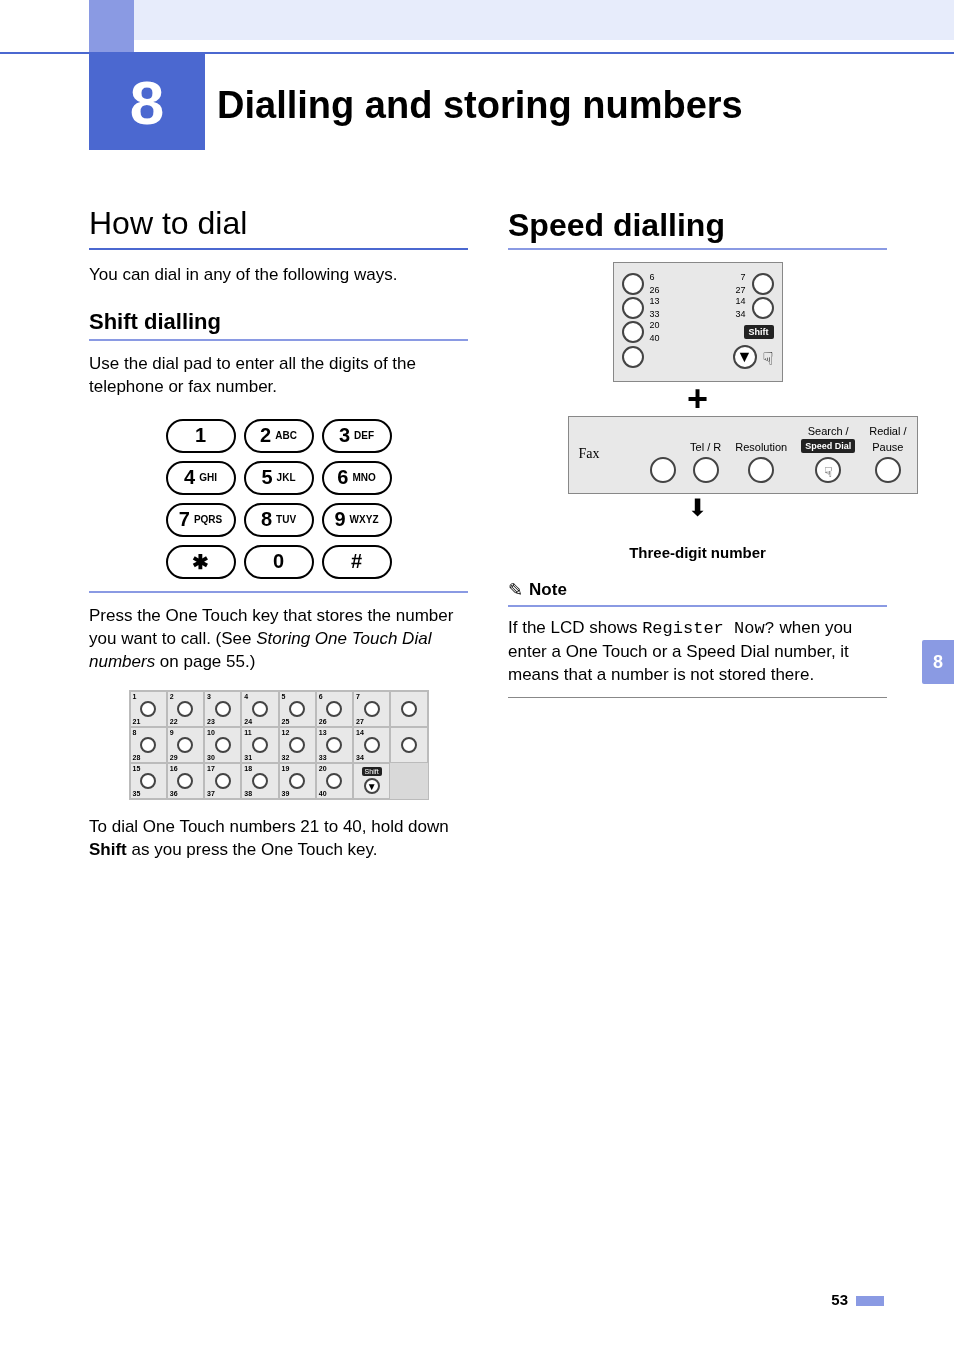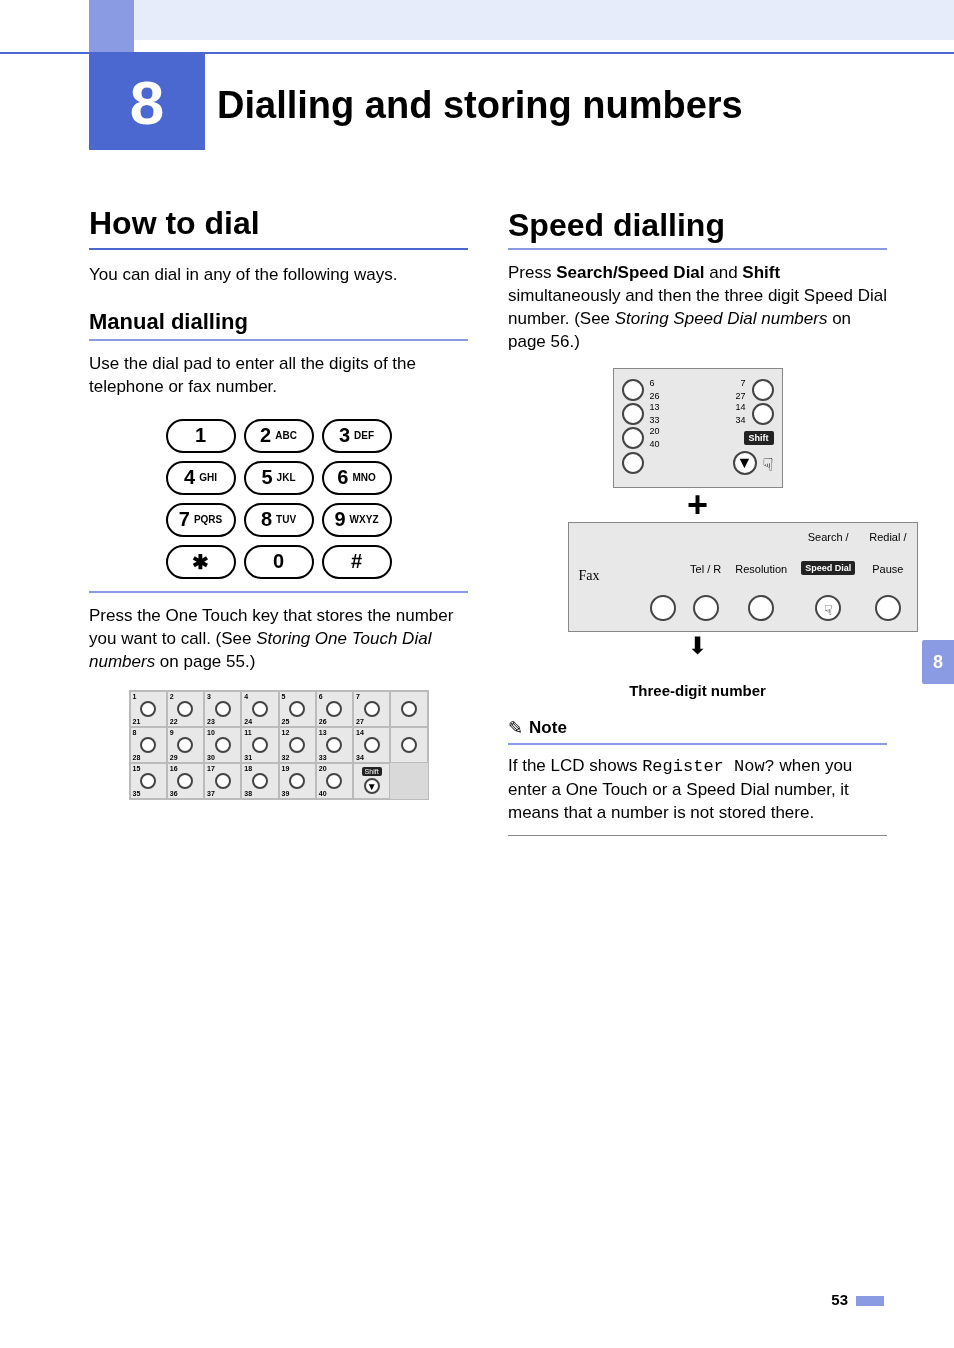--- a/index.html
+++ b/index.html
@@ -73,21 +73,21 @@
     top: 195px;
     left: 89px;
     right: 67px;
     display: flex;
     gap: 40px;
   }
   .col { flex: 1; }
 
   h1.section {
     font-size: 32px;
-    font-weight: bold;
+    font-weight: normal;
     margin: 10px 0 6px 0;
   }
   .section-rule {
     height: 2px;
     background: #4b68d0;
     margin-bottom: 14px;
   }
   h2.sub {
     font-size: 22px;
     font-weight: bold;
@@ -173,21 +173,21 @@
   }
   .hand { font-size: 18px; position:relative; top:2px; }
   .plus { font-size: 36px; font-weight: bold; text-align:center; margin: -4px 0; }
   .down-arrow { text-align:center; font-size: 24px; }
 
   .fax-row {
     border:1px solid #888; background:#e8e8e8;
     display:flex; align-items:flex-end; gap:14px;
     padding: 8px 10px 10px 10px; width: 350px; margin: 0 auto;
   }
-  .fax-row .item { display:flex; flex-direction:column; align-items:center; font-size:11px; gap:20px;}
+  .fax-row .item { display:flex; flex-direction:column; align-items:center; font-size:11px; gap:4px;}
   .fax-row .item .circle { width:26px;height:26px;border:2px solid #444;border-radius:50%; background:#fff; display:flex;align-items:center;justify-content:center;}
   .fax-row .fax-label { font-family: Georgia, serif; font-size:14px; align-self:center; margin-right:auto; }
   .fax-row .sd-badge { background:#222;color:#fff;font-size:9px;padding:2px 4px;border-radius:2px; font-weight:bold; margin-top:-2px;text-align:right;}
   .caption { text-align:center; font-weight:bold; font-size:15px; margin-top:22px;}
 
   
   .note-head { display:flex; align-items:center; gap:6px; margin-top: 18px;}
   .note-icon { font-size: 18px; }
   .note-title { font-weight: bold; font-size: 17px; }
   .note-rule-top { height:2px; background:#8a9ae3; margin-top:4px; }
@@ -242,21 +242,21 @@
 
 <div class="side-tab">8</div>
 
 <div class="columns">
 
   <div class="col">
     <h1 class="section">How to dial</h1>
     <div class="section-rule"></div>
     <p>You can dial in any of the following ways.</p>
 
-    <h2 class="sub">Manual dialling</h2>
+    <h2 class="sub">Shift dialling</h2>
     <div class="sub-rule"></div>
     <p>Use the dial pad to enter all the digits of the telephone or fax number.</p>
 
     <div class="dialpad" id="dialpad">
         <div class="dialkey">
           <span class="num">1</span>
         </div>
         <div class="dialkey">
           <span class="num">2</span>
           <span class="abc">ABC</span>
@@ -411,28 +411,28 @@
           <span class="tl">20</span>
           <span class="bl">40</span>
           <span class="circle"></span>
         </div>
         <div class="ot-cell ot-shift">
           <span class="lbl">Shift</span>
           <span class="arr">▼</span>
         </div>
       </div>
 
+    <p>
+      <span>To dial One Touch numbers 21 to 40, hold down </span><b>Shift</b><span> as you press the One Touch key.</span>
+    </p>
   </div>
 
   <div class="col">
     <h2 class="sub" style="margin-top:12px;font-size:32px">Speed dialling</h2>
     <div class="sub-rule"></div>
-    <p>
-      <span>Press </span><b>Search/Speed Dial</b><span> and </span><b>Shift</b><span> simultaneously and then the three digit Speed Dial number. (See </span><span class="italic-ref">Storing Speed Dial numbers</span><span> on page 56.)</span>
-    </p>
 
     <div class="speed-diagram">
       <div class="sd-box" id="sdbox">
           <div class="sd-row">
             <span class="circle"></span>
             <span class="nums">
               <span>6</span>
               <span>26</span>
             </span>
             <span style="flex:1"></span>

